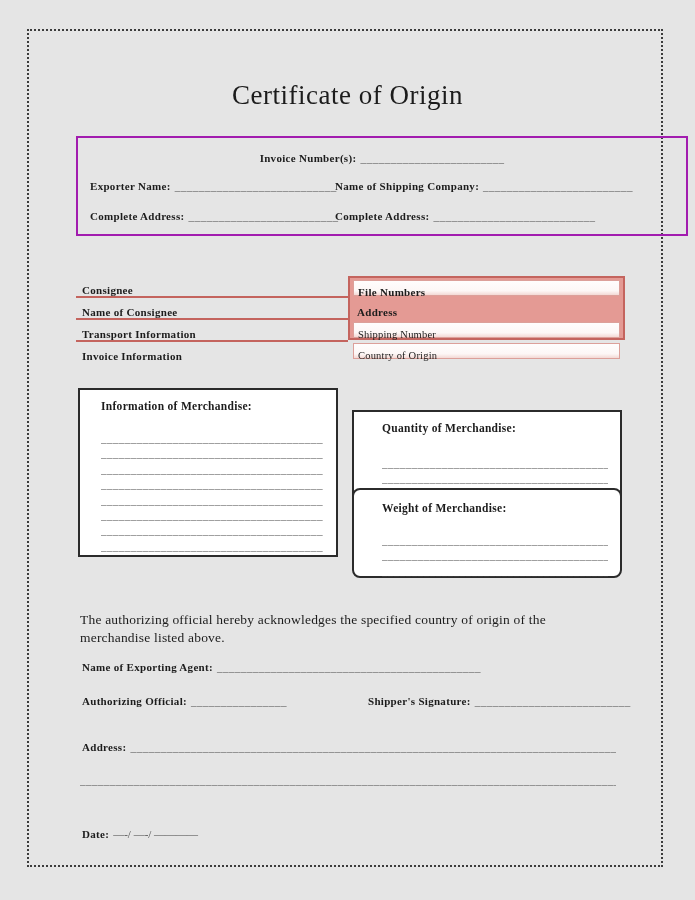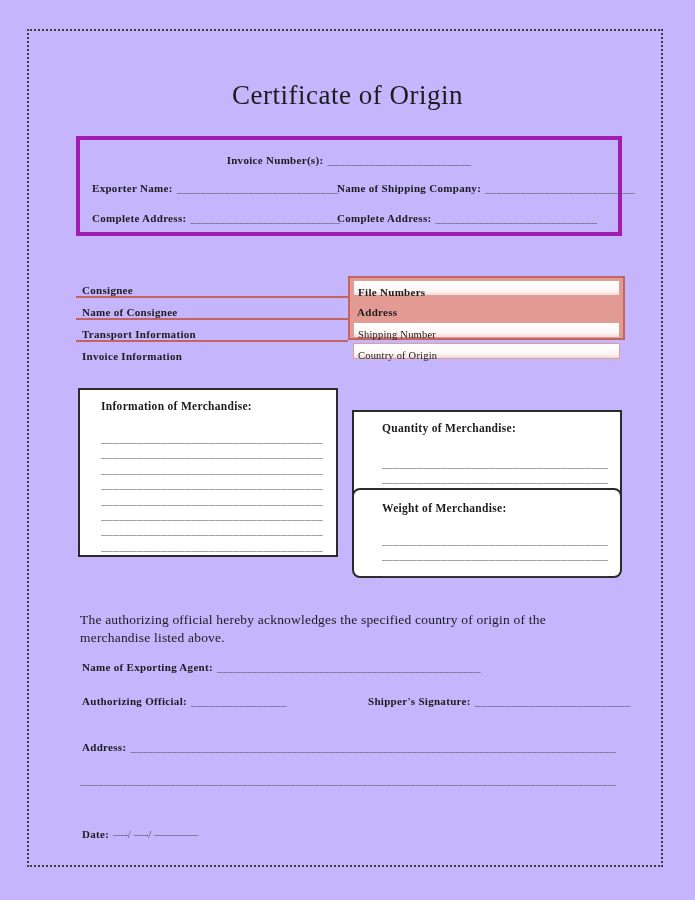--- a/index.html
+++ b/index.html
@@ -3,38 +3,38 @@
 <meta charset="utf-8">
 <style>
   :root{
     --hl-fill:#e49a94;
     --hl-border:#c4645e;
     --ink:#1c1c1c;
     --line-ink:#4a4a4a;
   }
   html,body{margin:0;padding:0;background:#fff;}
   .canvas{
-    position:relative;width:695px;height:900px;background:#c4b5fd;
+    position:relative;width:695px;height:900px;background:#e5e5e5;
     font-family:"Liberation Serif","DejaVu Serif",serif;color:var(--ink);
     overflow:hidden;
   }
   .dotted-frame{
     position:absolute;left:27px;top:29px;width:636px;height:838px;
     border:2px dotted #3c3c3c;pointer-events:none;box-sizing:border-box;
   }
   .doc-title{
     position:absolute;left:0;top:80px;width:100%;text-align:center;
     font-size:27px;letter-spacing:0.5px;
   }
   .lbl{font-weight:bold;font-size:11px;letter-spacing:0.3px;}
   .fill{font-size:11px;color:var(--line-ink);white-space:nowrap;letter-spacing:0.5px;}
   
   .header-box{
-    position:absolute;left:76px;top:136px;width:546px;height:100px;
-    border:4px solid #a21caf;box-sizing:border-box;
+    position:absolute;left:76px;top:136px;width:612px;height:100px;
+    border:2px solid #a21caf;box-sizing:border-box;
   }
   .hb-center{position:absolute;top:10px;left:0;width:100%;text-align:center;white-space:nowrap;}
   .hb-item{position:absolute;white-space:nowrap;}
   
   .info-table{position:absolute;left:76px;top:276px;width:549px;height:88px;}
   .it-left{position:absolute;left:0;top:0;width:272px;height:88px;}
   .it-left-row{height:22px;box-sizing:border-box;padding:4px 0 0 6px;}
   .it-left-row.sep{border-bottom:2px solid var(--hl-border);}
   .it-left-row .lbl{font-size:11px;}
   .it-right{

